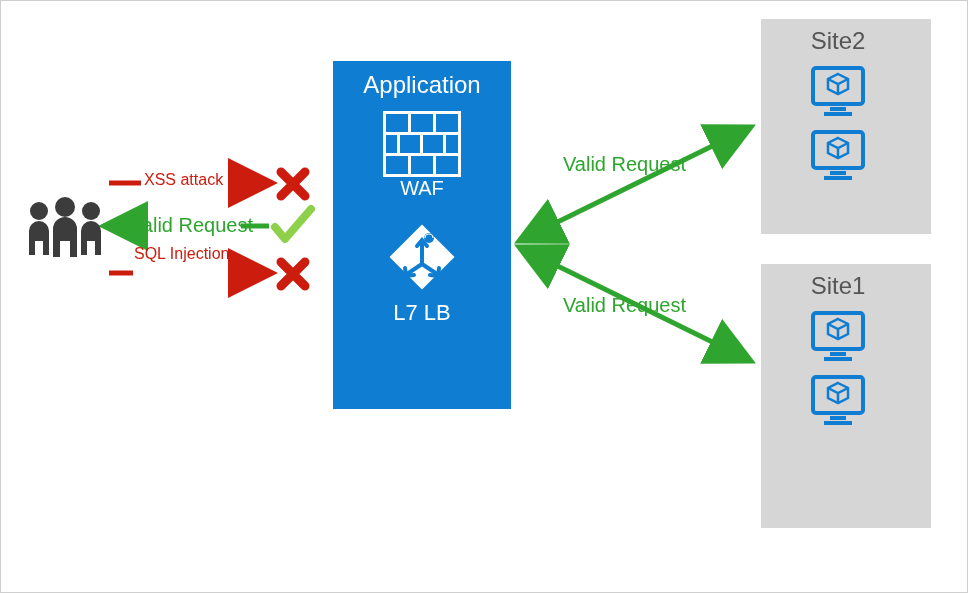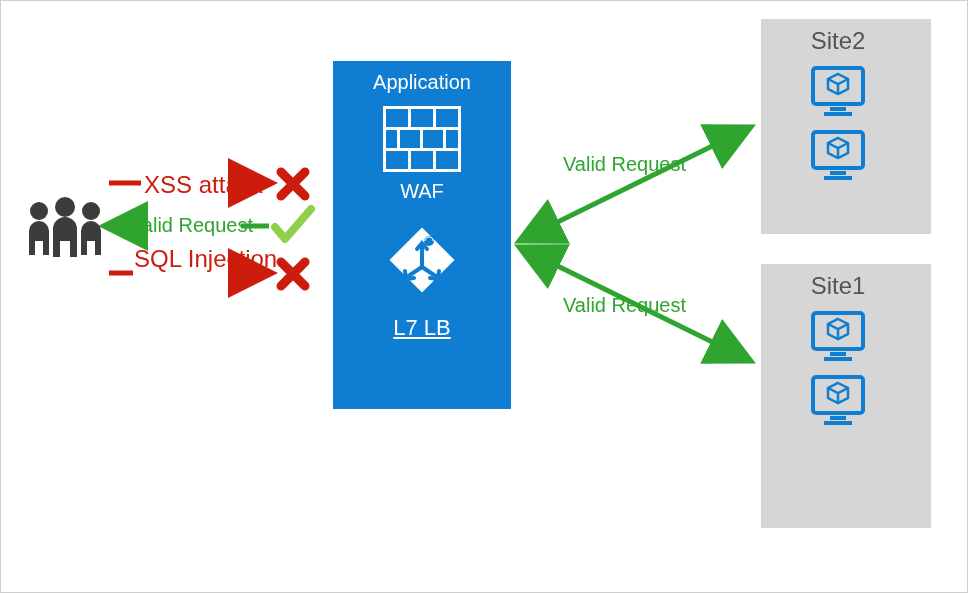--- a/index.html
+++ b/index.html
@@ -30,25 +30,25 @@
   .gateway {
     left: 332px; top: 60px;
     width: 178px; height: 348px;
     background: var(--blue);
     color: #fff;
     text-align: center;
     box-sizing: border-box;
     padding: 10px 6px 0 6px;
   }
   .gateway-title {
-    font-size: 20px;
+    font-size: 24px;
     line-height: 1.15;
   }
-  .waf-label { font-size: 20px; margin-top: 8px; }
-  .l7-label  { font-size: 22px; margin-top: 16px; text-decoration: underline; }
+  .waf-label { font-size: 20px; margin-top: 0; }
+  .l7-label  { font-size: 22px; margin-top: 4px; }
   .brick {
     width: 78px; height: 66px;
     margin: 12px auto 0 auto;
     background:
       linear-gradient(#fff,#fff) 0 0/100% 3px no-repeat,
       linear-gradient(#fff,#fff) 0 21px/100% 3px no-repeat,
       linear-gradient(#fff,#fff) 0 42px/100% 3px no-repeat,
       linear-gradient(#fff,#fff) 0 63px/100% 3px no-repeat,
       linear-gradient(#fff,#fff) 0 0/3px 100% no-repeat,
       linear-gradient(#fff,#fff) 75px 0/3px 100% no-repeat,
@@ -72,21 +72,21 @@
     width: 170px;
     background: var(--grey);
     text-align: center;
     padding: 8px 16px 16px 0;
     box-sizing: border-box;
   }
   .site-title { font-size: 24px; color: #555; margin-bottom: 6px; }
   .monitor { width: 56px; height: 54px; margin: 10px auto 6px auto; display:block; }
 
   
-  .req-red   { color: var(--red);   font-size: 24px; }
+  .req-red   { color: var(--red);   font-size: 16px; }
   .req-green { color: var(--green); font-size: 20px; }
 
   
   .people { left: 22px; top: 196px; width: 85px; height: 60px; }
 
   svg { overflow: visible; }
 </style>
 </head>
 <body>
 

